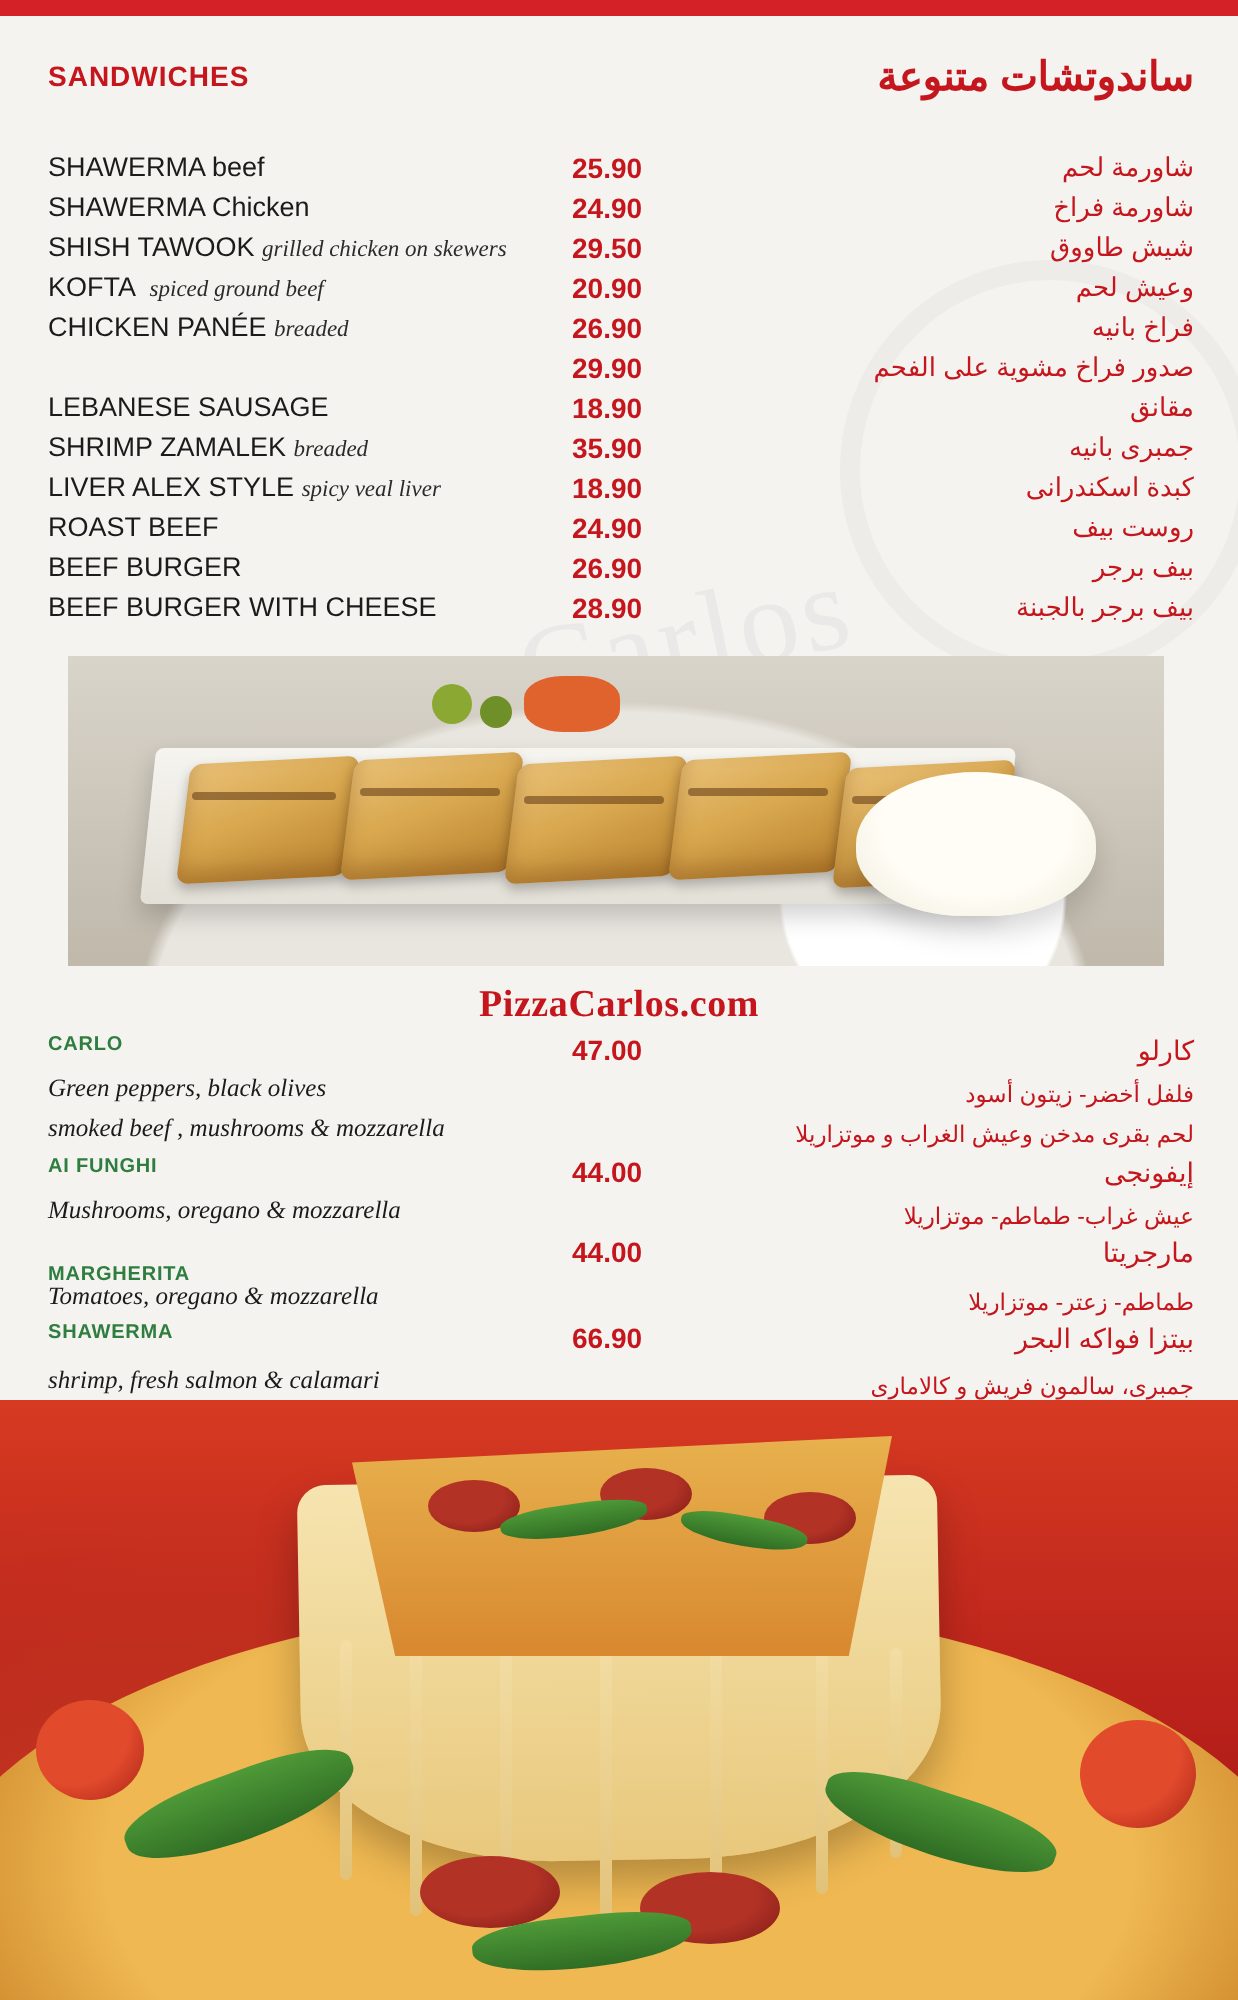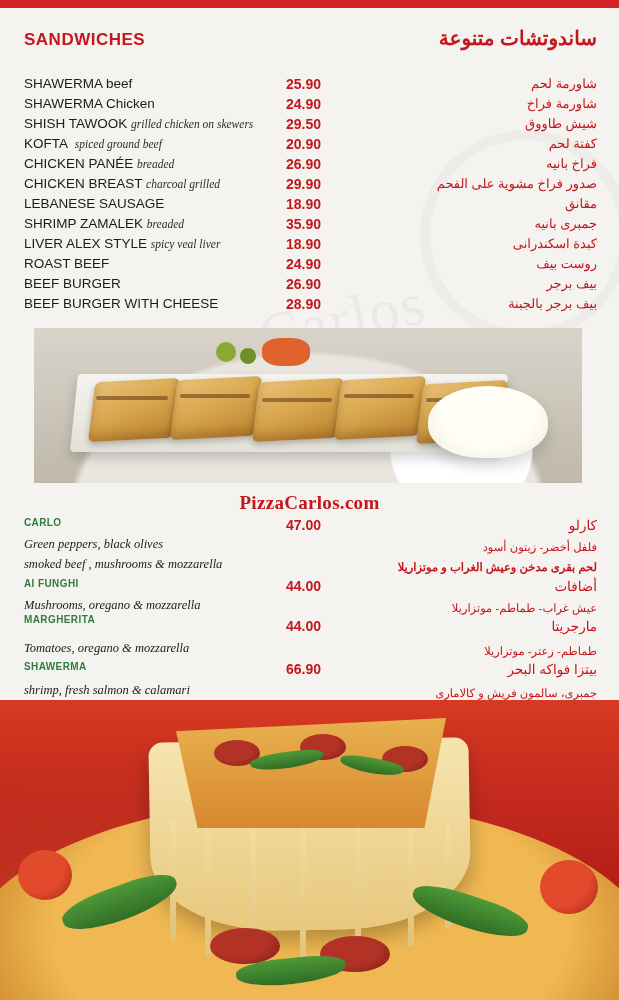--- a/index.html
+++ b/index.html
@@ -49,21 +49,21 @@
 
   
   .section-head {
     position: absolute;
     left: 0; right: 0;
     height: 28px;
   }
   .section-head .en {
     position:absolute;
     left: 24px; top: 0;
-    font-size: 17px;
+    font-size: 14px;
     font-weight: bold;
     color: #c4161c;
     letter-spacing: .5px;
   }
   .section-head .ar {
     position:absolute;
     right: 22px; top: -4px;
     font-size: 20px;
     color: #c4161c;
     font-weight: bold;
@@ -334,31 +334,30 @@
 
     <div class="row">
       <span class="name"><span>SHISH TAWOOK</span> <span class="desc">grilled chicken on skewers</span></span>
       <span class="price">29.50</span>
       <span class="ar">شيش طاووق</span>
     </div>
 
     <div class="row">
       <span class="name"><span>KOFTA</span> &nbsp;<span class="desc">spiced ground beef</span></span>
       <span class="price">20.90</span>
-      <span class="ar">كفتة لحم</span>
+      <span class="ar">وعيش لحم</span>
     </div>
 
     <div class="row">
       <span class="name"><span>CHICKEN PANÉE</span> <span class="desc">breaded</span></span>
       <span class="price">26.90</span>
       <span class="ar">فراخ بانيه</span>
     </div>
 
     <div class="row">
-      <span class="name"><span>CHICKEN BREAST</span> <span class="desc">charcoal grilled</span></span>
       <span class="price">29.90</span>
       <span class="ar">صدور فراخ مشوية على الفحم</span>
     </div>
 
     <div class="row">
       <span class="name"><span>LEBANESE SAUSAGE</span> <span class="desc"></span></span>
       <span class="price">18.90</span>
       <span class="ar">مقانق</span>
     </div>
 
@@ -420,33 +419,33 @@
 
   <div>
 
     <div class="pz-row">
       <span class="pz-title green" style="top:517px;">CARLO</span>
       <span class="pz-price" style="top:517px;">47.00</span>
       <span class="pz-ar-title" style="top:517px;">كارلو</span>
       <span class="pz-desc" style="top:537px;">Green peppers, black olives</span>
       <span class="pz-ar-desc" style="top:540px;">فلفل أخضر- زيتون أسود</span>
       <span class="pz-desc" style="top:557px;">smoked beef , mushrooms &amp; mozzarella</span>
-      <span class="pz-ar-desc" style="top:560px;font-weight:bold;">لحم بقرى مدخن وعيش الغراب و موتزاريلا</span>
+      <span class="pz-ar-desc" style="top:560px;">لحم بقرى مدخن وعيش الغراب و موتزاريلا</span>
     </div>
 
     <div class="pz-row">
       <span class="pz-title green" style="top:578px;">AI FUNGHI</span>
       <span class="pz-price" style="top:578px;">44.00</span>
-      <span class="pz-ar-title" style="top:578px;">أضافات</span>
+      <span class="pz-ar-title" style="top:578px;">إيفونجى</span>
       <span class="pz-desc" style="top:598px;text-align:right;">Mushrooms, oregano &amp; mozzarella</span>
       <span class="pz-ar-desc" style="top:601px;">عيش غراب- طماطم- موتزاريلا</span>
     </div>
 
     <div class="pz-row">
-      <span class="pz-title green" style="top:614px;">MARGHERITA</span>
+      <span class="pz-title green" style="top:632px;">MARGHERITA</span>
       <span class="pz-price" style="top:618px;">44.00</span>
       <span class="pz-ar-title" style="top:618px;">مارجريتا</span>
       <span class="pz-desc" style="top:641px;">Tomatoes, oregano &amp; mozzarella</span>
       <span class="pz-ar-desc" style="top:644px;text-align:center;">طماطم- زعتر- موتزاريلا</span>
     </div>
 
     <div class="pz-row">
       <span class="pz-title green" style="top:661px;">SHAWERMA</span>
       <span class="pz-price" style="top:661px;">66.90</span>
       <span class="pz-ar-title" style="top:661px;">بيتزا فواكه البحر</span>

